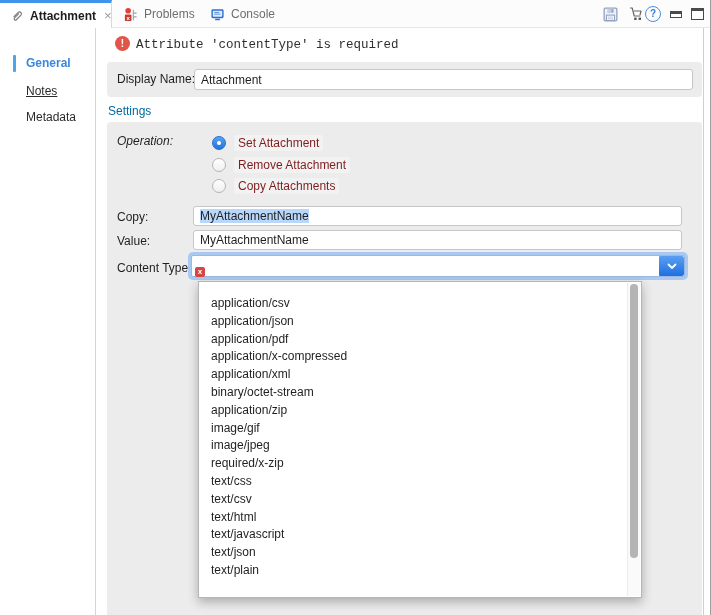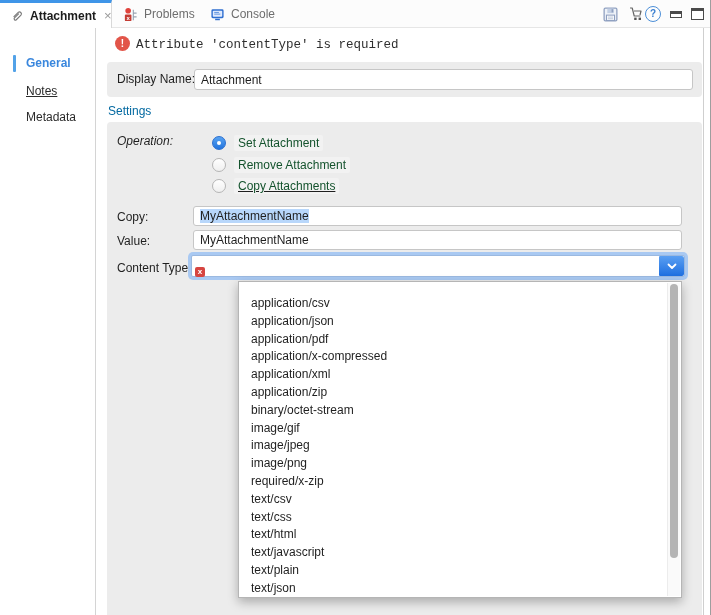--- a/index.html
+++ b/index.html
@@ -42,38 +42,38 @@
   .dn-label { position:absolute; left:10px; top:10px; color:#1f1f1f; }
   .dn-input { position:absolute; left:87px; top:7px; width:499px; height:21px; border:1px solid #c6c6c6; border-radius:3px; background:#fff; font-family:"Liberation Sans",sans-serif; font-size:12px; padding:0 6px; color:#1f1f1f; }
 
   .settings-label { position:absolute; left:12px; top:76px; color:#0369a1; }
   .settings-box { left:11px; top:94px; width:595px; height:493px; border-radius:4px 4px 0 0; }
 
   .row-label { position:absolute; left:10px; color:#1f1f1f; }
   .lab-op { top:12px;font-style:italic; } .lab-name { top:88px; } .lab-value { top:112px; } .lab-ct { top:139px; }
 
   .radio-row { position:absolute; left:105px; display:flex; align-items:center; gap:8px; height:16px; }
-  .rr-0 { top:13px; } .rr-1 { top:35px; } .rr-2 { top:56px;text-decoration:underline; }
+  .rr-0 { top:13px; } .rr-1 { top:35px; } .rr-2 { top:56px; }
   .radio { width:14px; height:14px; border-radius:50%; border:1px solid #b5b5b5; background:linear-gradient(#ffffff,#efefef); position:relative; }
   .radio.checked { background:linear-gradient(#58a3f2,#2374dd); border-color:#2a6fd0; }
   .radio.checked::after { content:""; position:absolute; left:4px; top:4px; width:4px; height:4px; border-radius:50%; background:#fff; }
-  .radio-label { background:#f2f2f2; padding:1px 4px; border-radius:2px; color:#14532d;text-align:right; }
+  .radio-label { background:#f2f2f2; padding:1px 4px; border-radius:2px; color:#7f1d1d;text-align:right; }
 
   .text-field { position:absolute; left:86px; width:489px; height:20px; border:1px solid #c6c6c6; border-radius:3px; background:#fff; font-family:"Liberation Sans",sans-serif; font-size:12px; padding:0 6px; color:#1f1f1f; }
   .fld-name { top:84px; line-height:18px; }
   .fld-value { top:108px; }
   .sel-text { background:#b8d7fb; }
 
   .combo { position:absolute; left:81px; top:130px; width:500px; height:28px; background:#a9c9f2; border-radius:5px; padding:3px; }
   .combo-inner { position:relative; width:100%; height:22px; background:#fff; border:1px solid #9bb9e0; border-radius:2px; }
   .combo-btn { position:absolute; right:0; top:0; width:25px; height:20px; background:linear-gradient(#5a9ff2,#1e6fe0); border-radius:1px 2px 2px 1px; display:flex; align-items:center; justify-content:center; }
   .error-badge { position:absolute; left:88px; top:145px; width:10px; height:10px; background:#d64541; border-radius:2px; color:#fff; font-size:8px; font-weight:bold; line-height:10px; text-align:center; z-index:30; }
 
   
-  .dropdown { position:absolute; left:102px; top:253px; width:444px; height:317px; background:#fff; border:1px solid #b5b5b5; box-shadow:0 4px 10px rgba(0,0,0,0.28); z-index:20; padding-top:13px;margin-left:40px; }
+  .dropdown { position:absolute; left:102px; top:253px; width:444px; height:317px; background:#fff; border:1px solid #b5b5b5; box-shadow:0 4px 10px rgba(0,0,0,0.28); z-index:20; padding-top:13px; }
   .dd-item { height:17.8px; line-height:17.8px; padding-left:12px; color:#1f1f1f; white-space:nowrap; }
   .dd-scroll { position:absolute; right:1px; top:1px; bottom:1px; width:13px; background:#fafafa; border-left:1px solid #ececec; }
   .dd-thumb { position:absolute; left:2px; top:1px; width:8px; height:274px; background:#b4b4b4; border-radius:4px; }
 </style>
 </head>
 <body>
 
 <div id="app">
 
   <div class="tabbar">
@@ -193,31 +193,30 @@
       </div>
       <span class="error-badge">x</span>
     </div>
 
     <div class="dropdown">
       <div class="dd-item">application/csv</div>
       <div class="dd-item">application/json</div>
       <div class="dd-item">application/pdf</div>
       <div class="dd-item">application/x-compressed</div>
       <div class="dd-item">application/xml</div>
+      <div class="dd-item">binary/octet-stream</div>
       <div class="dd-item">application/zip</div>
-      <div class="dd-item">binary/octet-stream</div>
       <div class="dd-item">image/gif</div>
       <div class="dd-item">image/jpeg</div>
-      <div class="dd-item">image/png</div>
       <div class="dd-item">required/x-zip</div>
+      <div class="dd-item">text/css</div>
       <div class="dd-item">text/csv</div>
-      <div class="dd-item">text/css</div>
       <div class="dd-item">text/html</div>
       <div class="dd-item">text/javascript</div>
+      <div class="dd-item">text/json</div>
       <div class="dd-item">text/plain</div>
-      <div class="dd-item">text/json</div>
       <div class="dd-scroll">
         <div class="dd-thumb"></div>
       </div>
     </div>
 
   </div>
 </div>
 
 </body></html>

